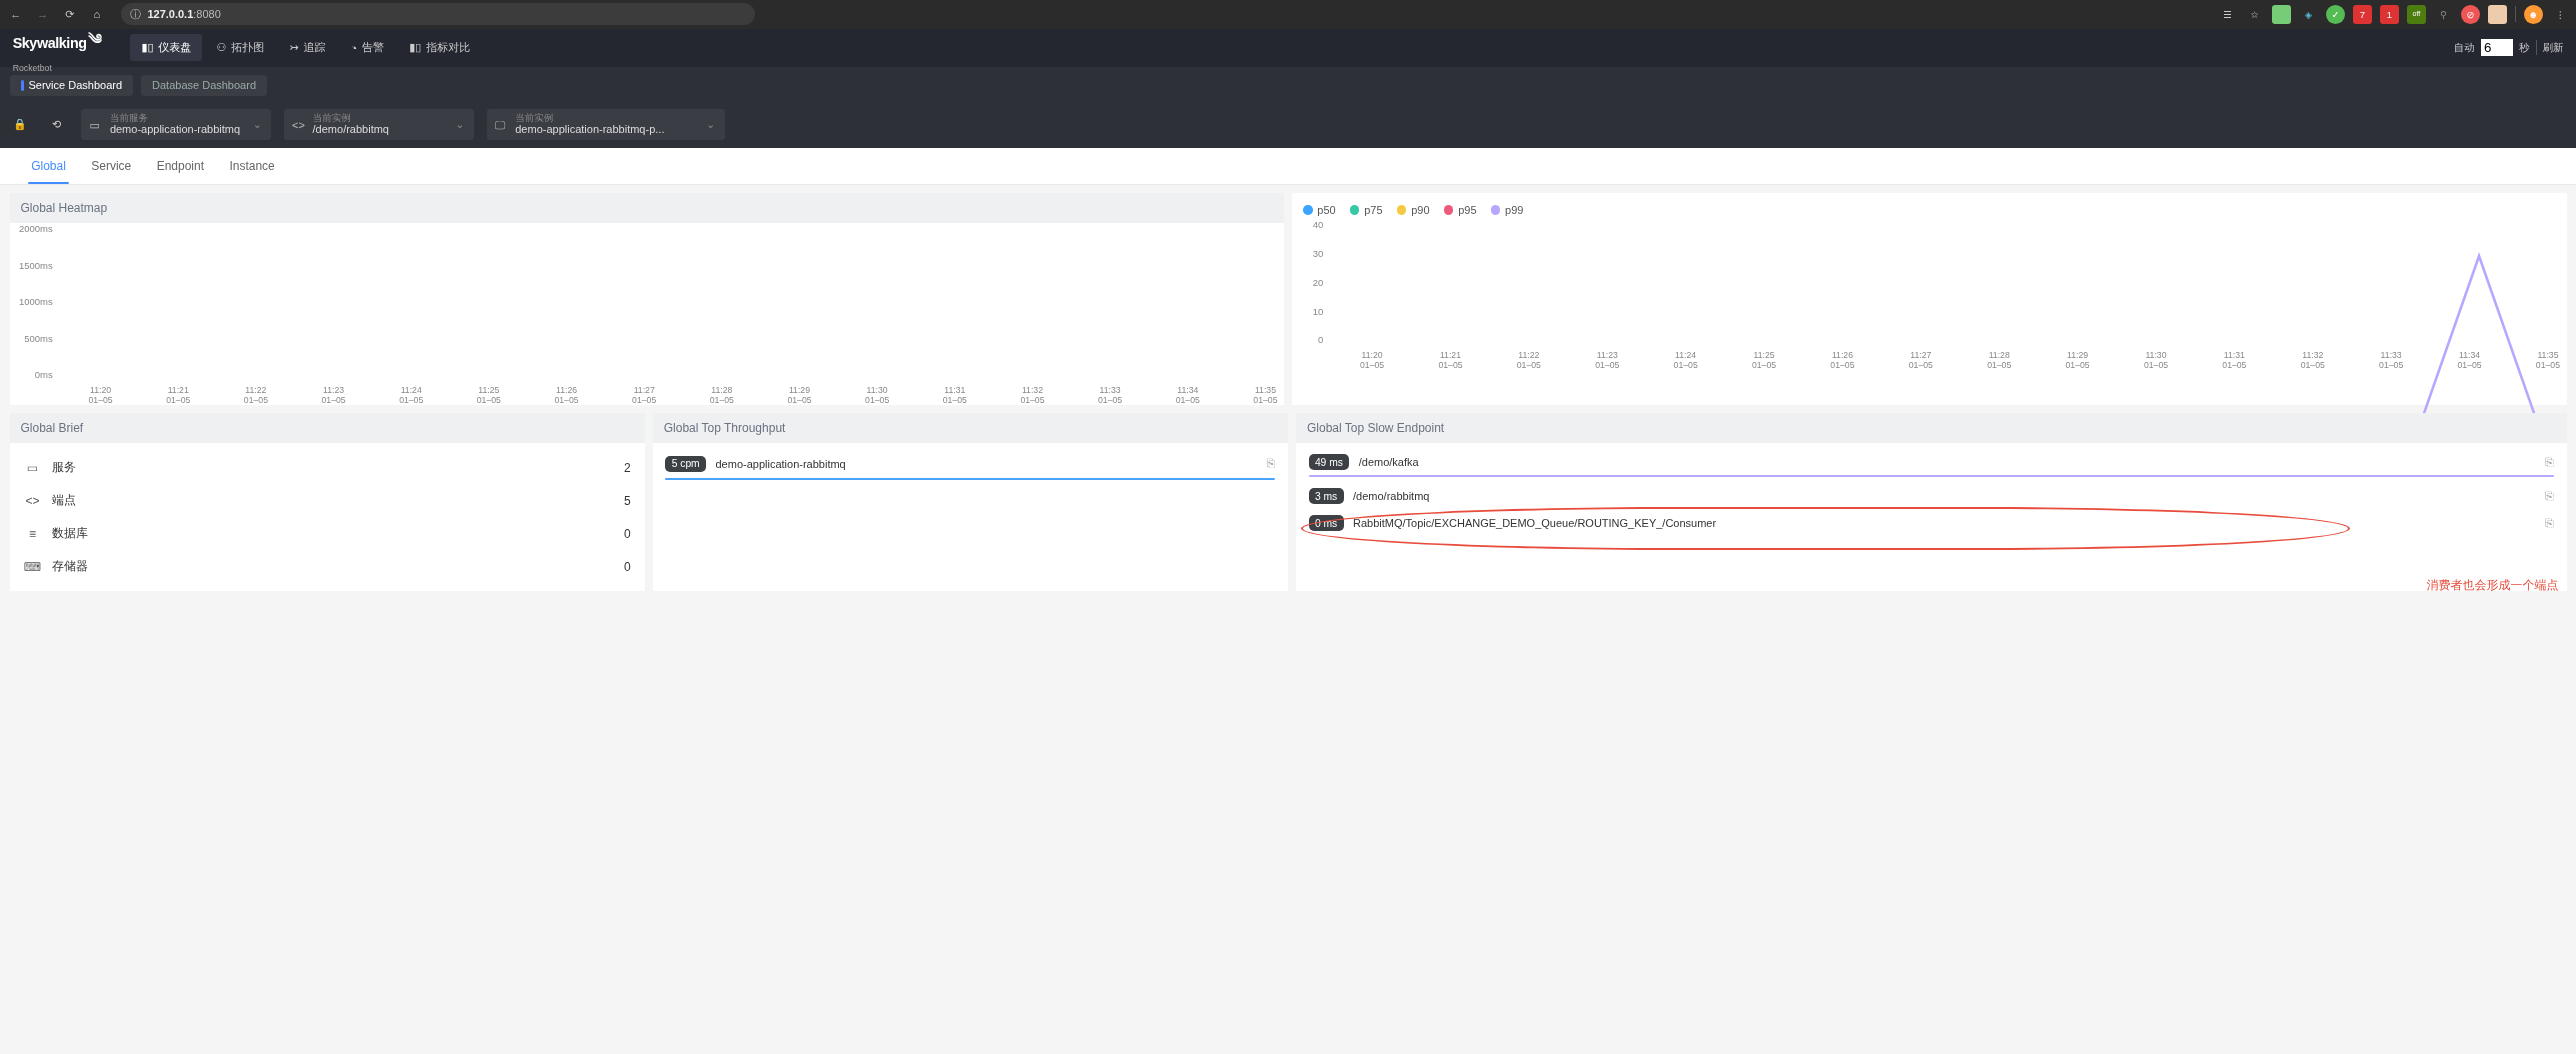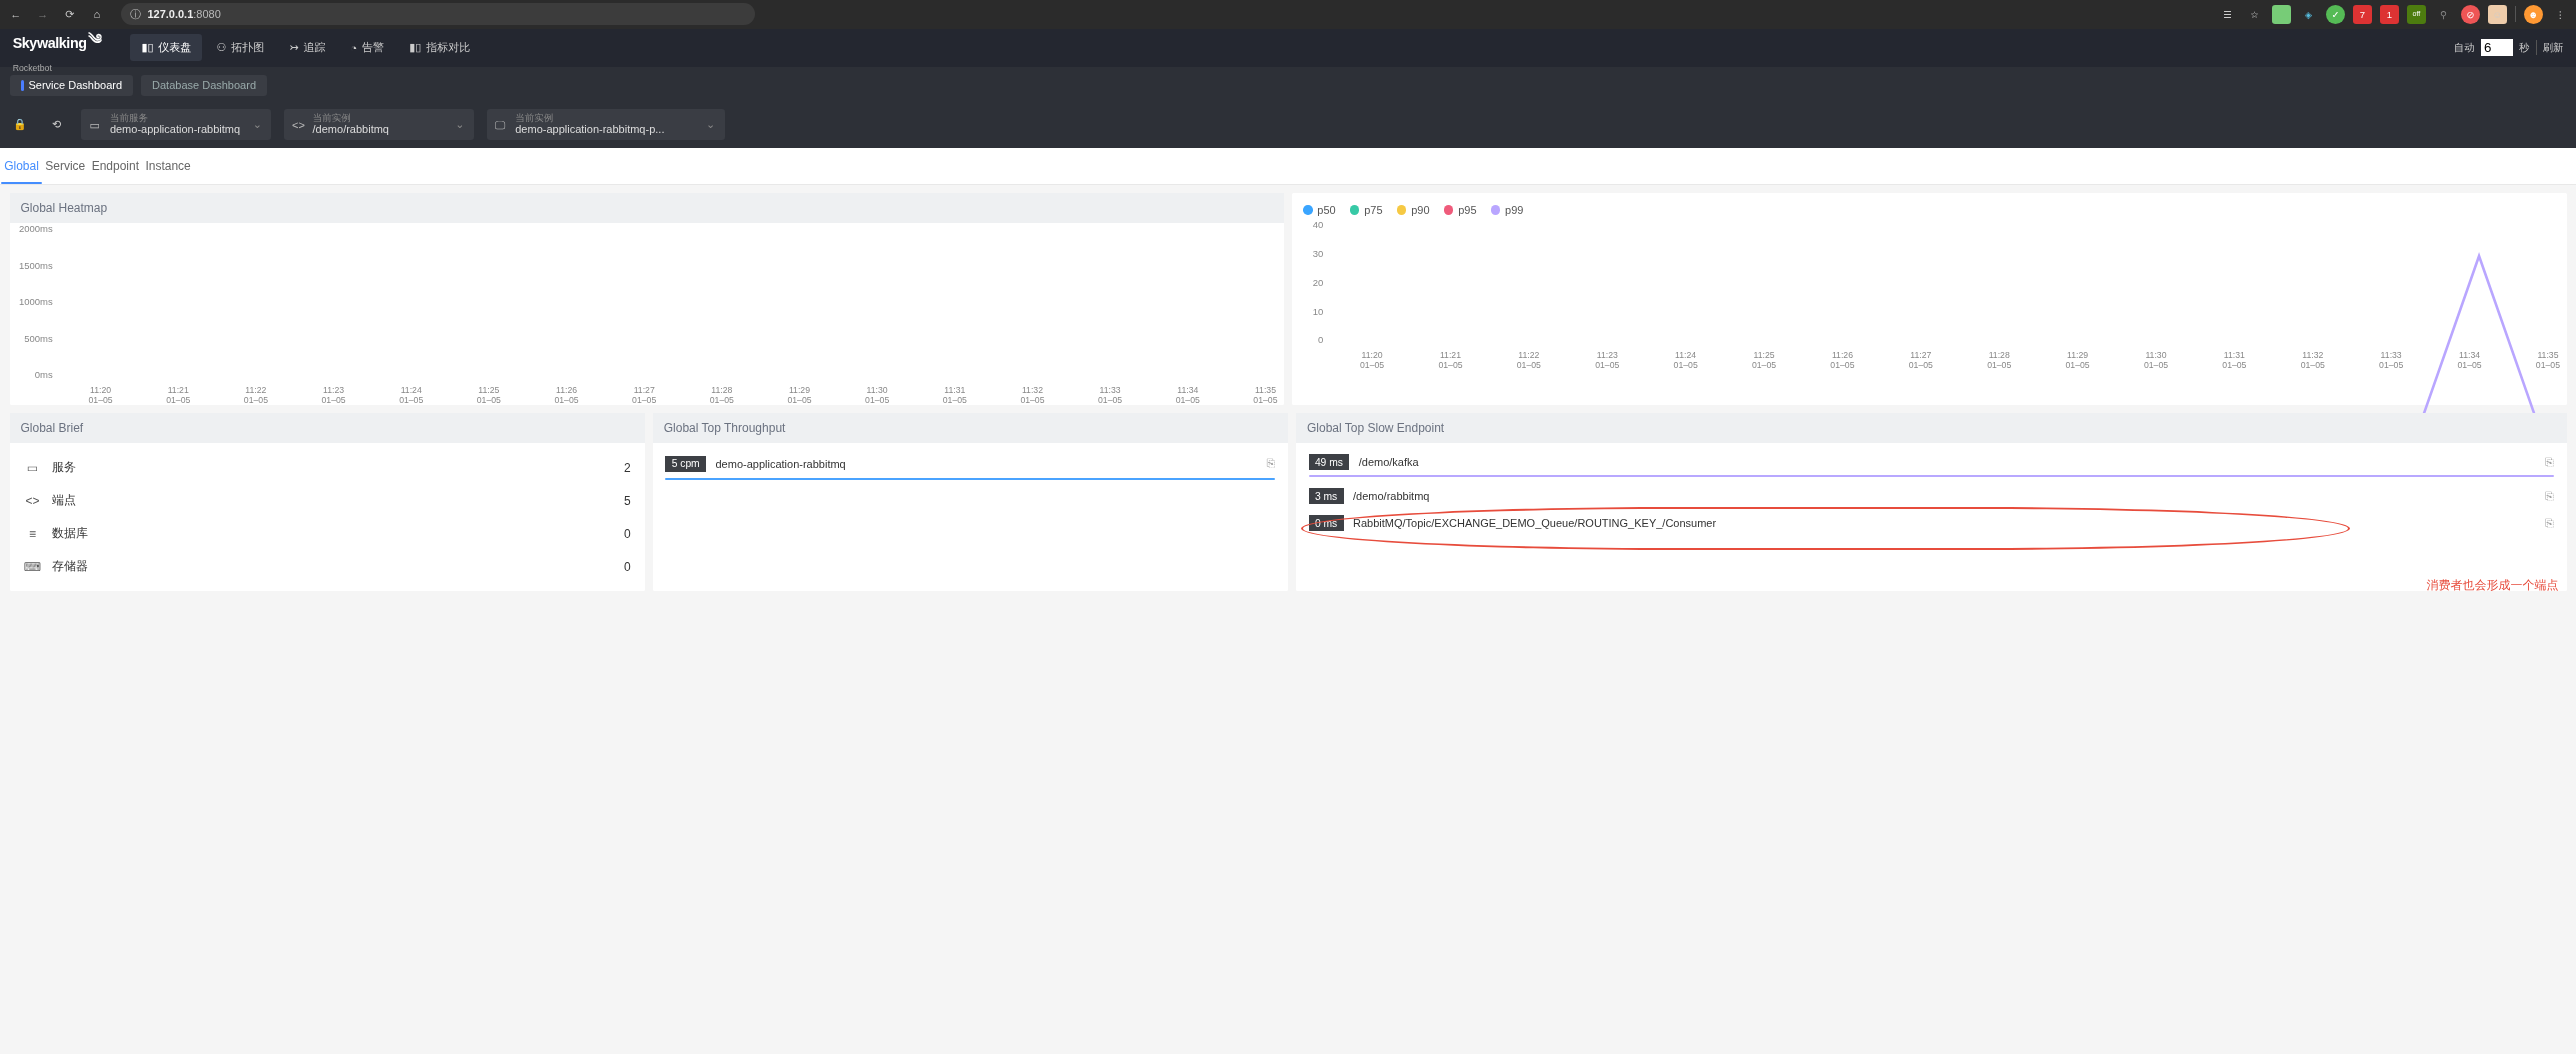--- a/index.html
+++ b/index.html
@@ -33,21 +33,21 @@
   
   .sel-bar { background: #2d3037; padding: 4.8px 8px 8px; display: flex; gap: 12.7px; align-items:center;}
   .sel-icon { width:24px;height:24px;display:flex;align-items:center;justify-content:center;color:#ccc;cursor:pointer;}
   .sel-box { background:#3a3d44; border-radius:3.2px; padding:4.8px 9.5px; display:flex; align-items:center; gap:8px; min-width:190px; color:#ccc; cursor:pointer; position:relative;}
   .sel-box .lbl { font-size:9.5px; color:#888; position:absolute; top:3.2px; left:28.6px;font-family:Liberation Serif, serif;}
   .sel-box .val { font-size:11px; color:#ddd; margin-top:9.5px; margin-left:19px;}
   .sel-box .ico { position:absolute; left:8px; top:50%; transform:translateY(-50%); color:#bbb;}
   .sel-box .chev { margin-left:auto; color:#888;}
   
   
-  .sub-nav { background:#fff; border-bottom:0.8px solid #e8e8e8; padding:0 1px; display:flex; }
+  .sub-nav { background:#fff; border-bottom:0.8px solid #e8e8e8; padding:0 28px; display:flex; gap:19px;}
   .sub-nav-item { padding:11px 3.2px; color:#666; cursor:pointer; font-size:12px; position:relative;}
   .sub-nav-item.active { color:#448dfe;}
   .sub-nav-item.active::after{content:"";position:absolute;left:0;right:0;bottom:0;height:2.4px;background:#448dfe;border-radius:1.6px;}
   
   
   .content { padding:8px 9.5px; display:grid; grid-template-columns: 1fr 1fr; gap:8px;}
   .card { background:#fff; border-radius:1.6px; }
   .card-title { background:#eef0f2; padding:8px 11px; color:#6b7280; font-size:12px; }
   .card-body { padding:8px 11px; position:relative; }
   
@@ -61,21 +61,21 @@
   .lg-dot { width:9.5px;height:9.5px;border-radius:50%;}
   
   .three-col { display:grid; grid-template-columns: 1fr 1fr 2fr; gap:8px; grid-column:1/3;}
   
   .brief-row { display:flex; align-items:center; padding:8px 3.2px; gap:11px; color:#333; font-size:12px;}
   .brief-row .bicon { width:17.4px; display:flex; justify-content:center; color:#555;}
   .brief-row .bval { margin-left:auto; color:#333;}
   
   .thru-item { padding:4.8px 1.6px;}
   .thru-top { display:flex; align-items:center; gap:9.5px;}
-  .badge { background:#3d4045; color:#fff; border-radius:0; padding:2.4px 6.3px; font-size:10.3px;}
+  .badge { background:#3d4045; color:#fff; border-radius:5px; padding:2.4px 6.3px; font-size:10.3px;}
   .thru-bar { height:2.4px; background:linear-gradient(90deg,#4aa3ff,#4aa3ff); margin-top:6.3px; border-radius:1.6px;}
   .copy-icon {margin-left:auto;color:#999;cursor:pointer;}
   
   .slow-item { padding:3.2px 1.6px 8px; position:relative;}
   .slow-top { display:flex; align-items:center; gap:9.5px;}
   .slow-bar { height:2.4px; background:#b8a8ff; margin-top:4.8px; border-radius:1.6px;}
   .circled { position:relative; }
   .circled::after { content:""; position:absolute; left:-6.3px; right:206px; top:-4.8px; bottom:-11px; border:2.4px solid #e74c3c; border-radius:50%/70%; pointer-events:none;}
   .annotation { color:#e74c3c; font-size:12px; position:absolute; right:8px; bottom:-3.2px; font-family: "Microsoft YaHei", sans-serif;}
   

